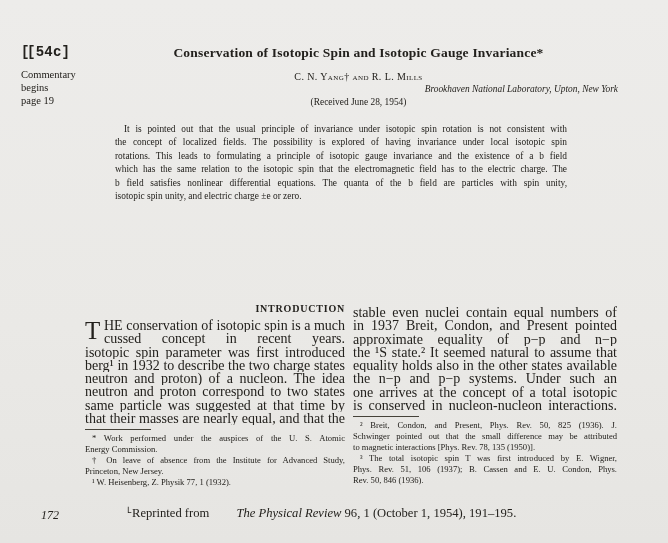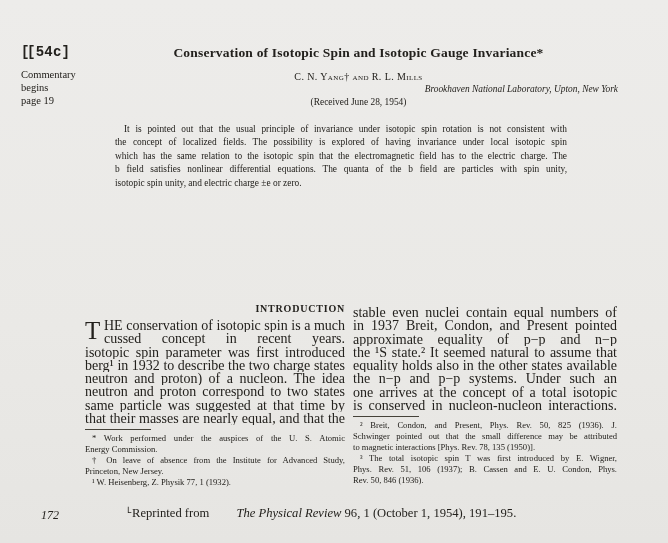--- a/index.html
+++ b/index.html
@@ -67,20 +67,21 @@
 
   <div class="main">
     <div class="title">Conservation of Isotopic Spin and Isotopic Gauge Invariance*</div>
     <div class="authors">C. N. Yang† and R. L. Mills</div>
     <div class="affiliation">Brookhaven National Laboratory, Upton, New York</div>
     <div class="received">(Received June 28, 1954)</div>
 
     <div class="abstract">
       <div class="aline jl ind">It is pointed out that the usual principle of invariance under isotopic spin rotation is not consistent with</div>
       <div class="aline jl">the concept of localized fields. The possibility is explored of having invariance under local isotopic spin</div>
+      <div class="aline jl">rotations. This leads to formulating a principle of isotopic gauge invariance and the existence of a b field</div>
       <div class="aline jl">which has the same relation to the isotopic spin that the electromagnetic field has to the electric charge. The</div>
       <div class="aline jl">b field satisfies nonlinear differential equations. The quanta of the b field are particles with spin unity,</div>
       <div class="aline ll">isotopic spin unity, and electric charge ±e or zero.</div>
     </div>
   </div>
 
   <div class="col-left">
     <div class="sec-head">INTRODUCTION</div>
     <div>
       <div class="dropcap">T</div>

